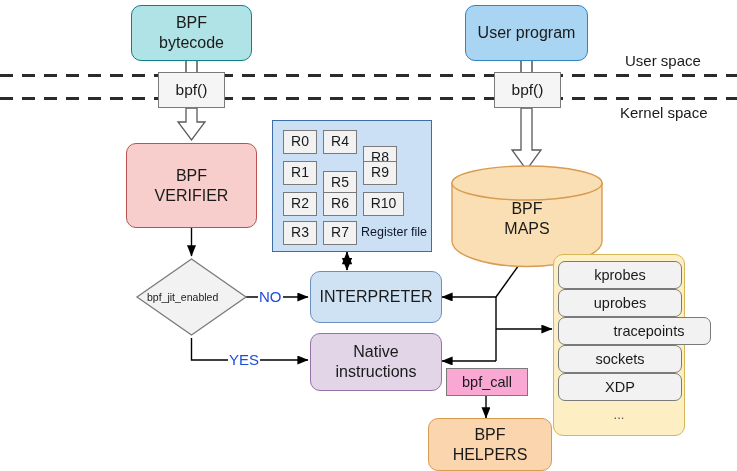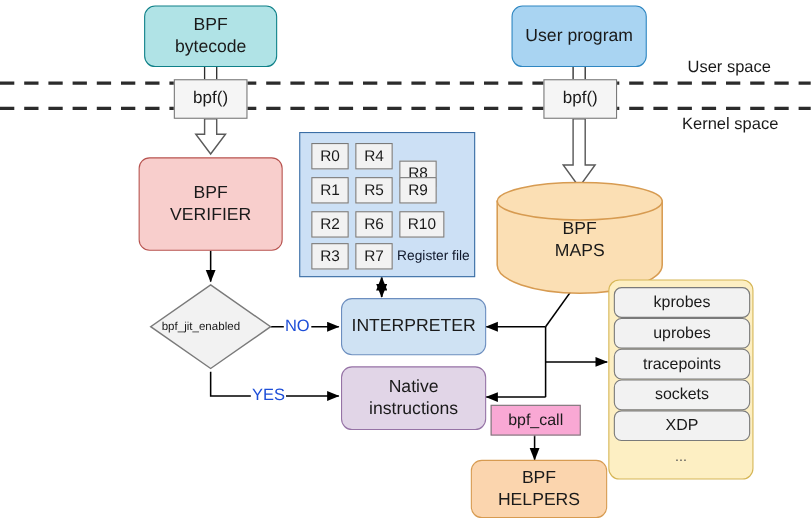--- a/index.html
+++ b/index.html
@@ -138,21 +138,21 @@
     <span>BPF</span>
     <span>VERIFIER</span>
   </div>
 
   <div class="node regfile" style="left:272px;top:120px;width:160px;height:132px;display:block;">
     <div class="reg" style="left:10px;top:9px;width:32px;height:22px;">R0</div>
     <div class="reg" style="left:10px;top:40px;width:32px;height:22px;">R1</div>
     <div class="reg" style="left:10px;top:71px;width:32px;height:22px;">R2</div>
     <div class="reg" style="left:10px;top:100px;width:32px;height:22px;">R3</div>
     <div class="reg" style="left:50px;top:9px;width:32px;height:22px;">R4</div>
-    <div class="reg" style="left:50px;top:40px;width:32px;height:22px;">R5</div>
+    <div class="reg" style="left:50px;top:50px;width:32px;height:22px;">R5</div>
     <div class="reg" style="left:50px;top:71px;width:32px;height:22px;">R6</div>
     <div class="reg" style="left:50px;top:100px;width:32px;height:22px;">R7</div>
     <div class="reg" style="left:90px;top:9px;width:32px;height:22px;margin-top:16px;">R8</div>
     <div class="reg" style="left:90px;top:40px;width:32px;height:22px;">R9</div>
     <div class="reg" style="left:90px;top:71px;width:39px;height:22px;">R10</div>
     <div class="reglabel" style="left:88px;top:104px;">Register file</div>
   </div>
 
   <div class="diamond-label" style="left:147px;top:291px;">bpf_jit_enabled</div>
 
@@ -176,19 +176,19 @@
   <div class="callbox" style="left:446px;top:368px;width:80px;height:26px;">bpf_call</div>
 
   <div class="node rounded helpers t16" style="left:428px;top:418px;width:124px;height:53px;flex-direction:column;">
     <span>BPF</span>
     <span>HELPERS</span>
   </div>
 
   <div class="hooks-container" style="position:absolute;left:553px;top:254px;width:130px;height:180px;">
     <div class="hook" style="left:4px;top:6px;width:122px;height:26px;">kprobes</div>
     <div class="hook" style="left:4px;top:34px;width:122px;height:26px;">uprobes</div>
-    <div class="hook" style="left:4px;top:62px;width:122px;height:26px;">tracepoints</div>
+    <div class="hook" style="left:4px;top:62px;width:122px;height:26px;padding-left:29px;">tracepoints</div>
     <div class="hook" style="left:4px;top:90px;width:122px;height:26px;">sockets</div>
     <div class="hook" style="left:4px;top:118px;width:122px;height:26px;">XDP</div>
     <div class="hook" style="left:4px;top:146px;width:122px;height:26px;background:transparent;border:none;font-size:13px;color:#555;">...</div>
   </div>
 
 </div>
 
 </body></html>

